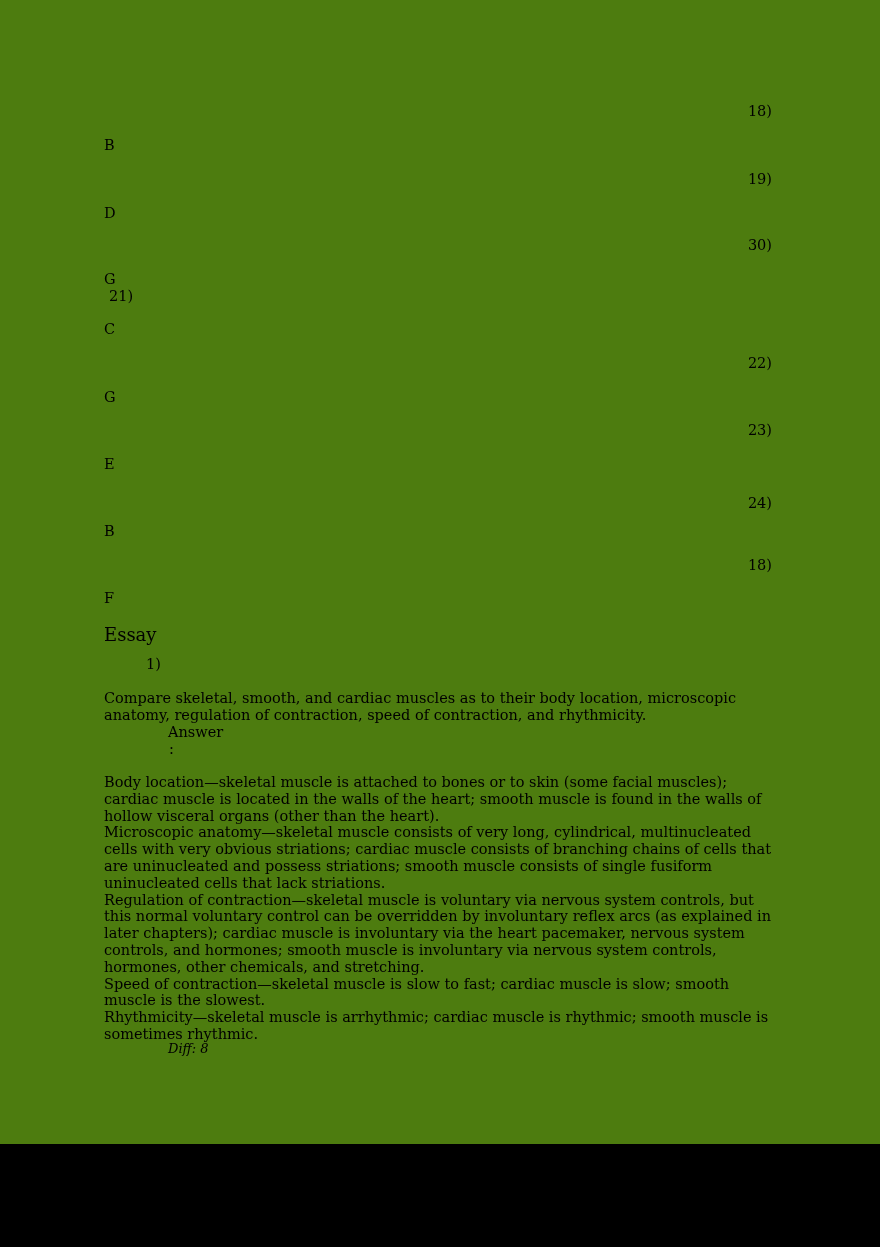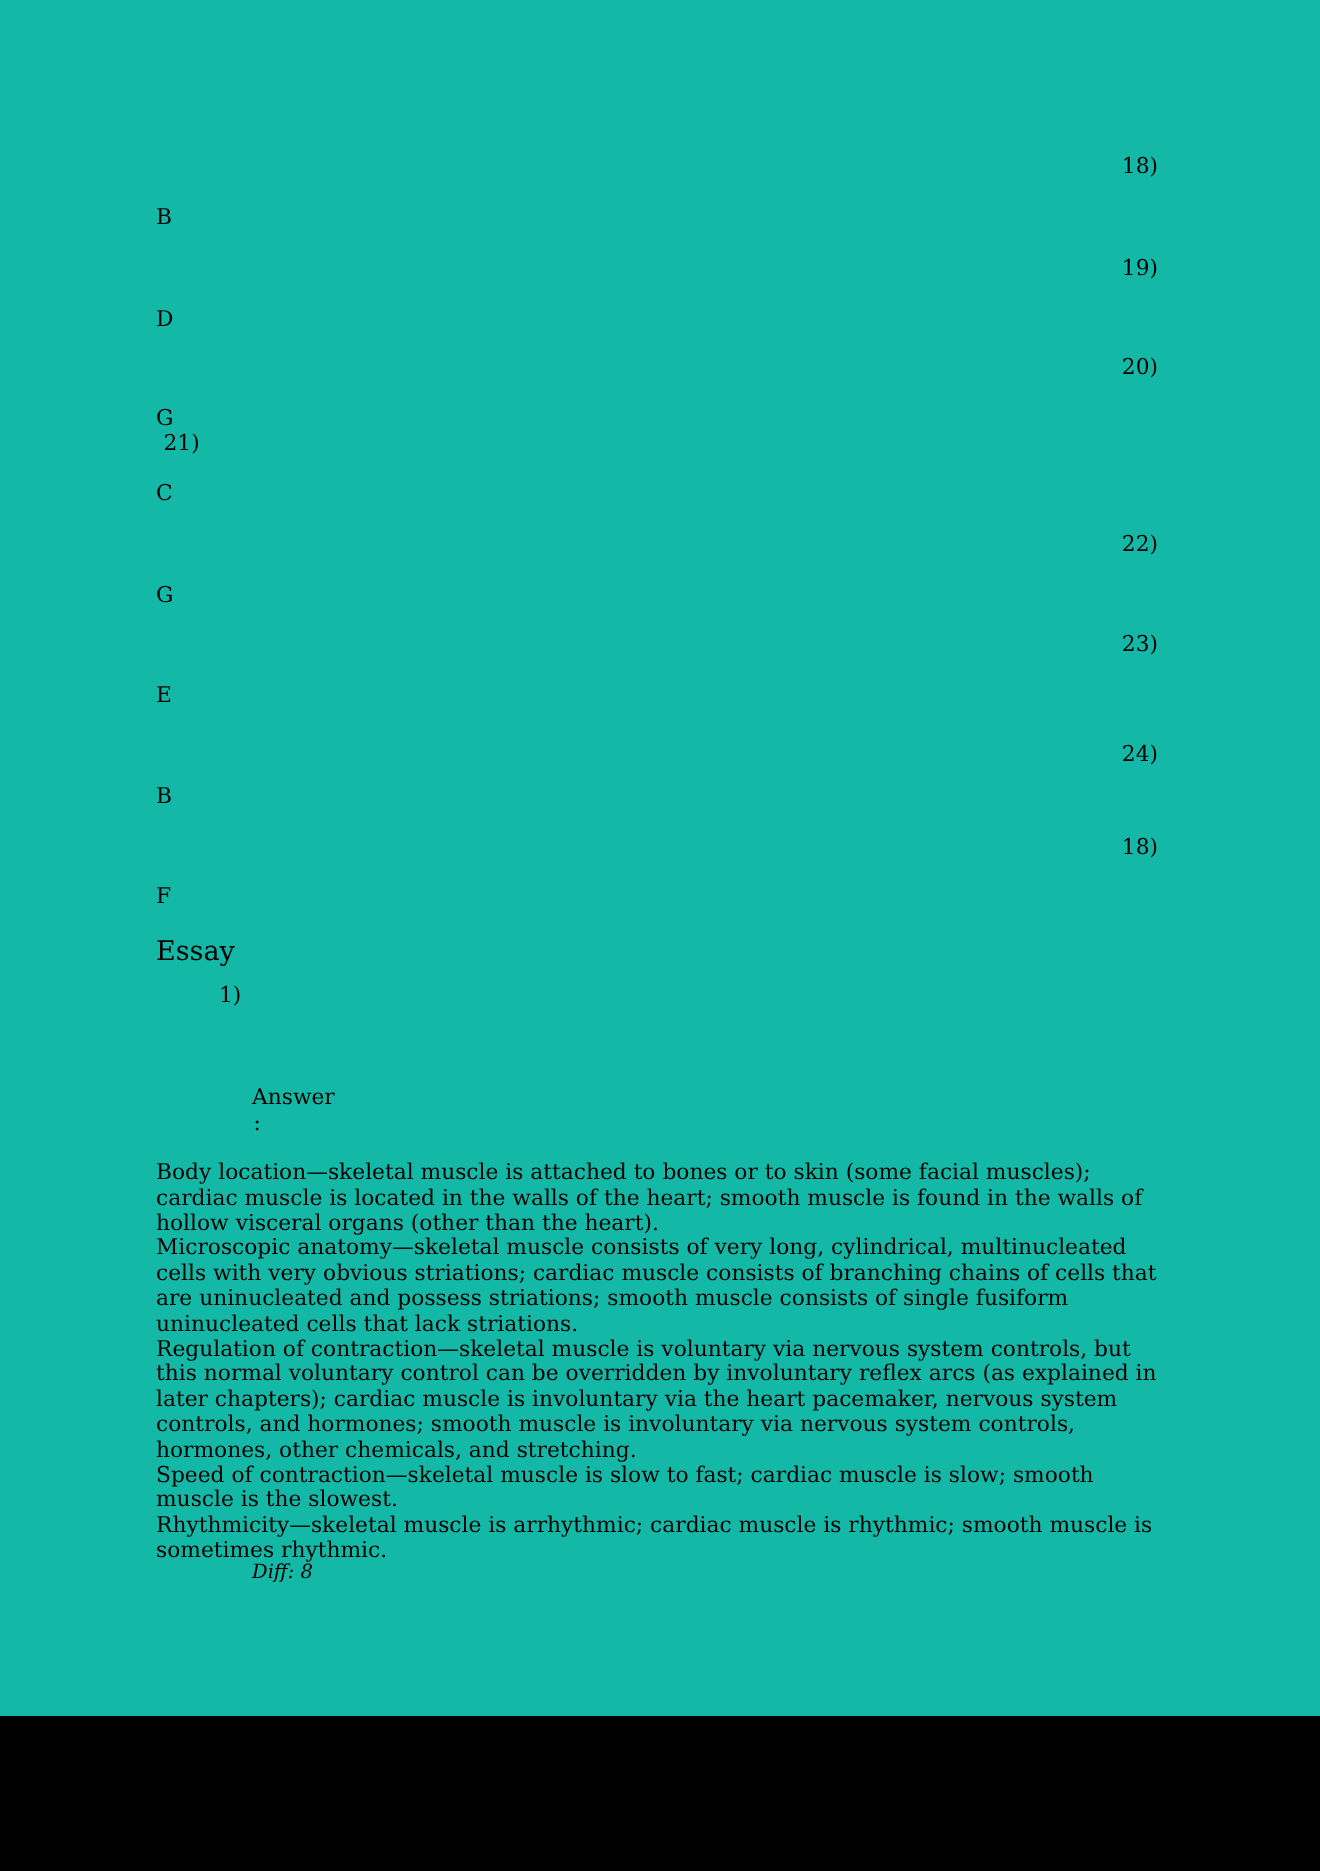--- a/index.html
+++ b/index.html
@@ -1,61 +1,62 @@
 <!DOCTYPE html>
 <html><head>
   <meta charset="utf-8">
   <style>
     html, body { margin: 0; padding: 0; }
     body {
       width: 880px; height: 1247px; background: #000000; position: relative; overflow: hidden;
       font-family: "DejaVu Serif", serif; color: #000000;
     }
-    .page { position: absolute; left: 0; top: 0; width: 880px; height: 1144px; background: #14b8a6; }
+    .page { position: absolute; left: 0; top: 0; width: 880px; height: 1144px; background: #4d7c0f; }
     .t { position: absolute; font-size: 14.5px; line-height: 17px; white-space: nowrap; }
     .num-r { left: 700px; width: 72px; text-align: right; }
     .ans { left: 104px; }
     .essay-h { position: absolute; left: 104px; top: 624px; font-size: 18px; line-height: 22px; }
     .para { position: absolute; left: 104px; width: 670px; font-size: 14.5px; line-height: 16.8px; }
     .para p { margin: 0; }
     .diff { position: absolute; left: 168px; top: 1041px; font-size: 13px; font-style: italic; line-height: 16px; }
     .pgnum { position: absolute; left: 0; width: 880px; top: 1071px; text-align: center; font-size: 13px; font-family: "Liberation Serif", serif; }
   </style>
 </head>
 <body>
 
 <div class="page">
 
   <span class="t num-r" style="top:103px">18)</span>
   <span class="t ans" style="top:137px">B</span>
 
   <span class="t num-r" style="top:171px">19)</span>
   <span class="t ans" style="top:205px">D</span>
 
-  <span class="t num-r" style="top:237px">20)</span>
+  <span class="t num-r" style="top:237px">30)</span>
   <span class="t ans" style="top:271px">G</span>
 
   <span class="t" style="top:288px; left:109px">21)</span>
   <span class="t ans" style="top:321px">C</span>
 
   <span class="t num-r" style="top:355px">22)</span>
   <span class="t ans" style="top:389px">G</span>
 
   <span class="t num-r" style="top:422px">23)</span>
   <span class="t ans" style="top:456px">E</span>
 
   <span class="t num-r" style="top:495px">24)</span>
   <span class="t ans" style="top:523px">B</span>
 
   <span class="t num-r" style="top:557px">18)</span>
   <span class="t ans" style="top:590px">F</span>
 
   <div class="essay-h">Essay</div>
   <span class="t" style="top:656px; left:146px">1)</span>
 
+  <div class="para" style="top:690px">Compare skeletal, smooth, and cardiac muscles as to their body location, microscopic anatomy, regulation of contraction, speed of contraction, and rhythmicity.</div>
 
   <span class="t" style="top:724px; left:168px">Answer</span>
   <span class="t" style="top:741px; left:169px">:</span>
 
   <div class="para" style="top:774px">
     <p>Body location—skeletal muscle is attached to bones or to skin (some facial muscles); cardiac muscle is located in the walls of the heart; smooth muscle is found in the walls of hollow visceral organs (other than the heart).</p>
     <p>Microscopic anatomy—skeletal muscle consists of very long, cylindrical, multinucleated cells with very obvious striations; cardiac muscle consists of branching chains of cells that are uninucleated and possess striations; smooth muscle consists of single fusiform uninucleated cells that lack striations.</p>
     <p>Regulation of contraction—skeletal muscle is voluntary via nervous system controls, but this normal voluntary control can be overridden by involuntary reflex arcs (as explained in later chapters); cardiac muscle is involuntary via the heart pacemaker, nervous system controls, and hormones; smooth muscle is involuntary via nervous system controls, hormones, other chemicals, and stretching.</p>
     <p>Speed of contraction—skeletal muscle is slow to fast; cardiac muscle is slow; smooth muscle is the slowest.</p>
     <p>Rhythmicity—skeletal muscle is arrhythmic; cardiac muscle is rhythmic; smooth muscle is sometimes rhythmic.</p>

